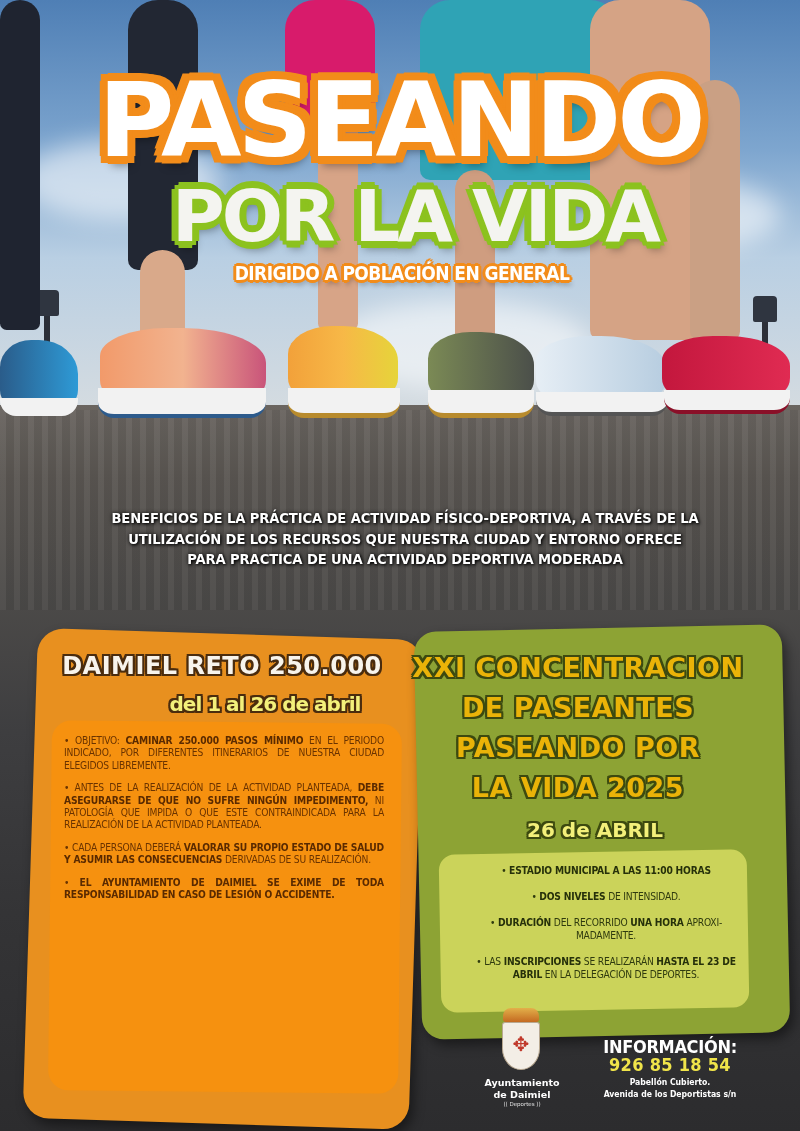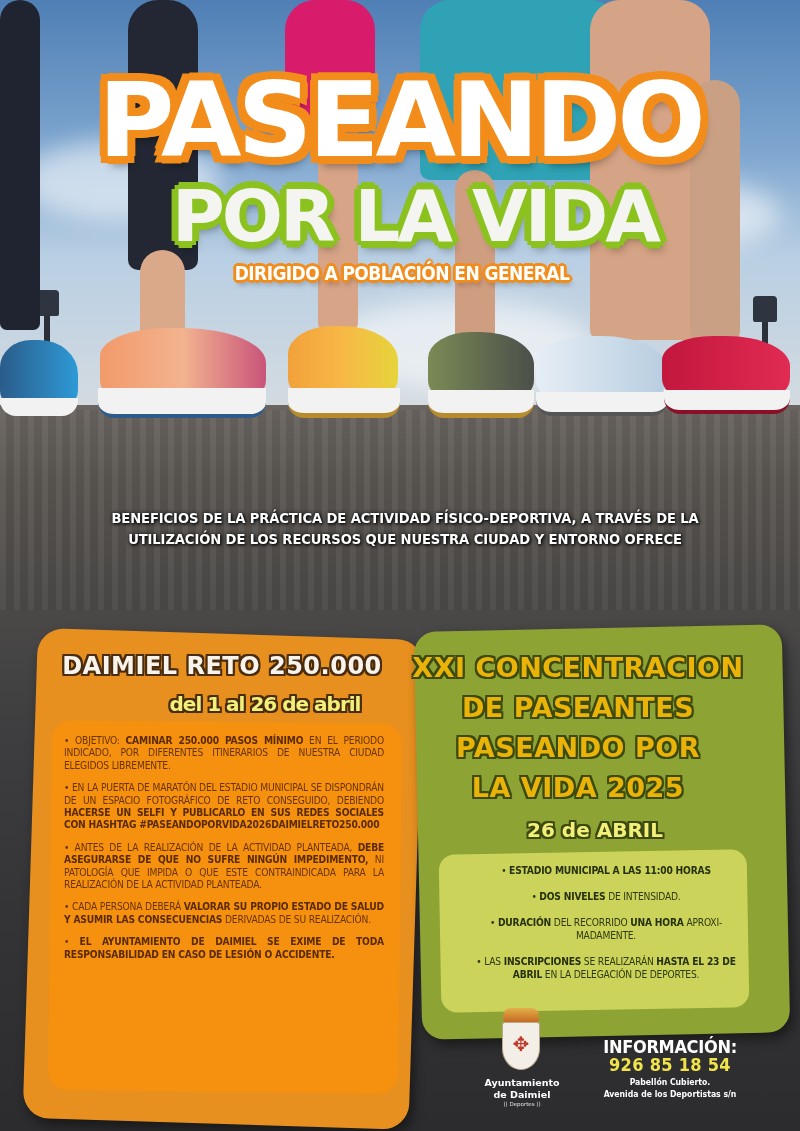--- a/index.html
+++ b/index.html
@@ -142,29 +142,29 @@
   <div class="sole" style="left:664px;top:390px;width:126px;height:24px;border-bottom:4px solid #8a1028;"></div>
 </div>
 
 <h1 class="title-main">PASEANDO</h1>
 <h2 class="title-sub">POR LA VIDA</h2>
 <div class="title-tag">DIRIGIDO A POBLACIÓN EN GENERAL</div>
 
 <div class="intro">
   <div>BENEFICIOS DE LA PRÁCTICA DE ACTIVIDAD FÍSICO-DEPORTIVA, A TRAVÉS DE LA</div>
   <div>UTILIZACIÓN DE LOS RECURSOS QUE NUESTRA CIUDAD Y ENTORNO OFRECE</div>
+  <div>PARA PRACTICA DE UNA ACTIVIDAD DEPORTIVA MODERADA</div>
 </div>
 
 <div class="card-left"></div>
 <div class="card-left-title">DAIMIEL RETO 250.000</div>
 <div class="card-left-date">del 1 al 26 de abril</div>
 <div class="card-left-inner"></div>
 <div class="rules">
   <p><span>• OBJETIVO: </span><b>CAMINAR 250.000 PASOS MÍNIMO</b><span> EN EL PERIODO INDICADO, POR DIFERENTES ITINERARIOS DE NUESTRA CIUDAD ELEGIDOS LIBREMENTE.</span></p>
-  <p><span>• EN LA PUERTA DE MARATÓN DEL ESTADIO MUNICIPAL SE DISPONDRÁN DE UN ESPACIO FOTOGRÁFICO DE RETO CONSEGUIDO, DEBIENDO </span><b>HACERSE UN SELFI Y PUBLICARLO EN SUS REDES SOCIALES CON HASHTAG #PASEANDOPORVIDA2026DAIMIELRETO250.000</b></p>
   <p><span>• ANTES DE LA REALIZACIÓN DE LA ACTIVIDAD PLANTEADA, </span><b>DEBE ASEGURARSE DE QUE NO SUFRE NINGÚN IMPEDIMENTO,</b><span> NI PATOLOGÍA QUE IMPIDA O QUE ESTE CONTRAINDICADA PARA LA REALIZACIÓN DE LA ACTIVIDAD PLANTEADA.</span></p>
   <p><span>• CADA PERSONA DEBERÁ </span><b>VALORAR SU PROPIO ESTADO DE SALUD Y ASUMIR LAS CONSECUENCIAS</b><span> DERIVADAS DE SU REALIZACIÓN.</span></p>
   <p><span>• </span><b>EL AYUNTAMIENTO DE DAIMIEL SE EXIME DE TODA RESPONSABILIDAD EN CASO DE LESIÓN O ACCIDENTE.</b></p>
 </div>
 
 <div class="card-right"></div>
 <div class="card-right-title">
   <div>XXI CONCENTRACION</div>
   <div>DE PASEANTES</div>
   <div>PASEANDO POR</div>

